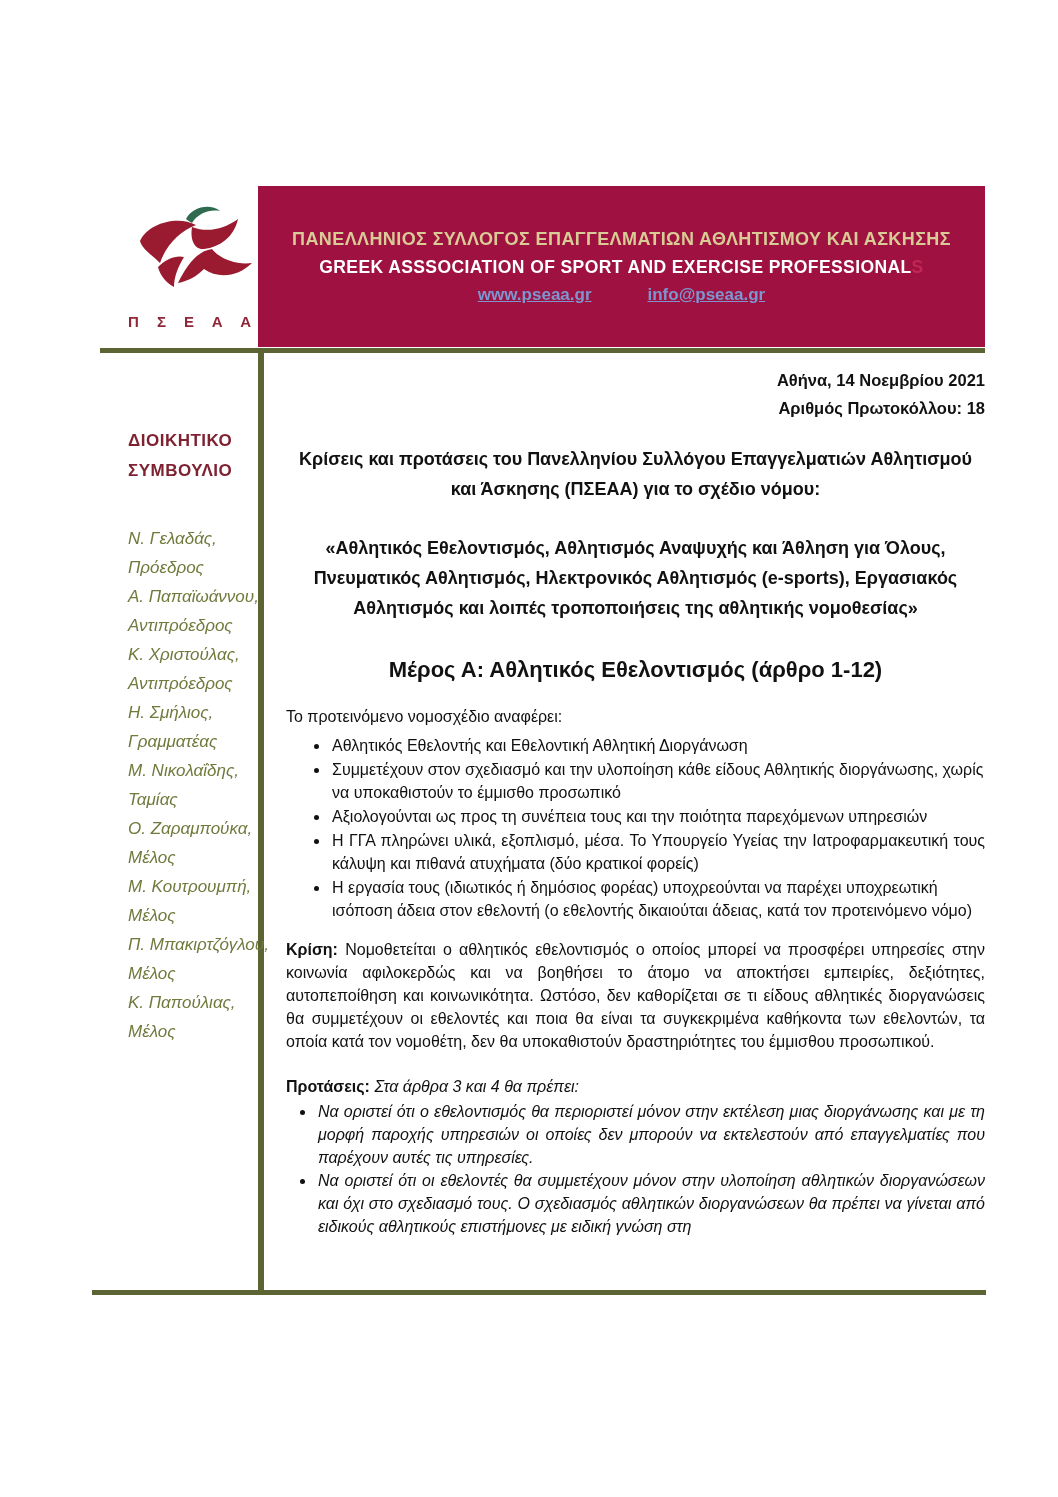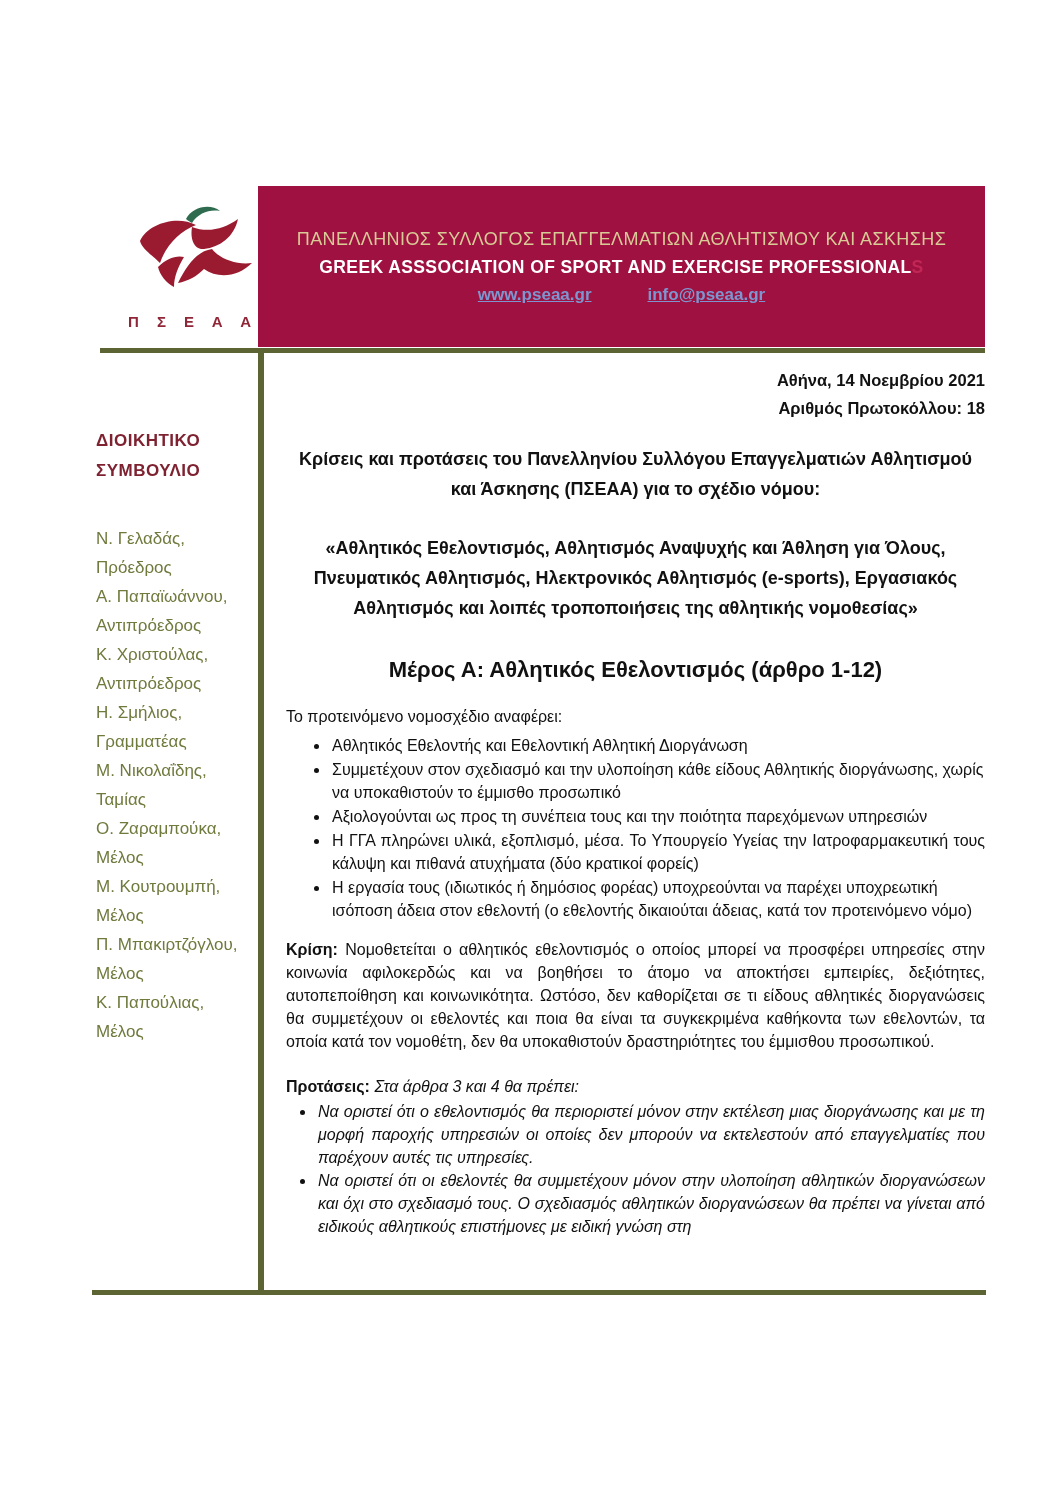--- a/index.html
+++ b/index.html
@@ -12,35 +12,35 @@
   html,body{background:#e8e8e8;}
   body{font-family:"Liberation Sans","DejaVu Sans",sans-serif;color:var(--ink);}
   .page{position:relative;width:1058px;height:1497px;background:#ffffff;margin:0 auto;overflow:hidden;}
 
   
   .logo-box{position:absolute;left:100px;top:186px;width:158px;height:160px;background:#fff;
             display:flex;flex-direction:column;align-items:flex-end;justify-content:center;}
   .logo-acronym{color:var(--logo-text);font-weight:bold;font-size:15px;letter-spacing:7px;margin-top:2px;padding-left:7px;}
   .banner{position:absolute;left:258px;top:186px;width:727px;height:161px;background:var(--maroon);
           display:flex;flex-direction:column;align-items:center;justify-content:center;gap:7px;padding:0 14px;}
-  .banner-title-gr{color:var(--khaki);font-weight:normal;font-size:18px;letter-spacing:.4px;text-align:center;white-space:nowrap;}
+  .banner-title-gr{color:var(--khaki);font-weight:bold;font-size:18px;letter-spacing:.4px;text-align:center;white-space:nowrap;}
   .banner-title-en{color:#ffffff;font-weight:bold;font-size:17.5px;letter-spacing:.4px;text-align:center;white-space:nowrap;}
   .banner-title-en .suffix{color:#C22655;}
   .banner-links{display:flex;gap:56px;align-items:center;}
   .banner-link{color:var(--link);font-weight:bold;font-size:17px;text-decoration:underline;cursor:pointer;}
 
   
   .rule-top{position:absolute;left:100px;top:348px;width:885px;height:5px;background:var(--olive);}
   .rule-vertical{position:absolute;left:258px;top:353px;width:6px;height:938px;background:var(--olive);}
   .rule-bottom{position:absolute;left:92px;top:1290px;width:894px;height:5px;background:var(--olive);}
 
   
-  .sidebar{position:absolute;left:96px;top:426px;width:144px;}
+  .sidebar{position:absolute;left:128px;top:426px;width:144px;}
   .sidebar-heading{color:var(--sidebar-heading);font-weight:bold;font-size:17px;line-height:30px;letter-spacing:.5px;}
-  .sidebar-members{margin-top:38px;color:var(--sidebar-text);font-size:17px;line-height:29px;}
+  .sidebar-members{margin-top:38px;color:var(--sidebar-text);font-style:italic;font-size:17px;line-height:29px;}
   .member-name,.member-role{display:block;}
 
   
   .main{position:absolute;left:286px;top:366px;width:699px;font-size:16px;line-height:23px;}
   .date-block{text-align:right;font-weight:bold;font-size:16.5px;line-height:28px;}
   .doc-title{margin-top:22px;text-align:center;font-weight:bold;font-size:18px;line-height:30px;}
   .law-title{margin-top:29px;text-align:center;font-weight:bold;font-size:18px;line-height:30px;}
   .section-title{margin-top:32px;text-align:center;font-weight:bold;font-size:22px;line-height:30px;}
   .intro{margin-top:20px;}
   ul.bullets{margin-top:6px;padding-left:44px;list-style:disc;}

